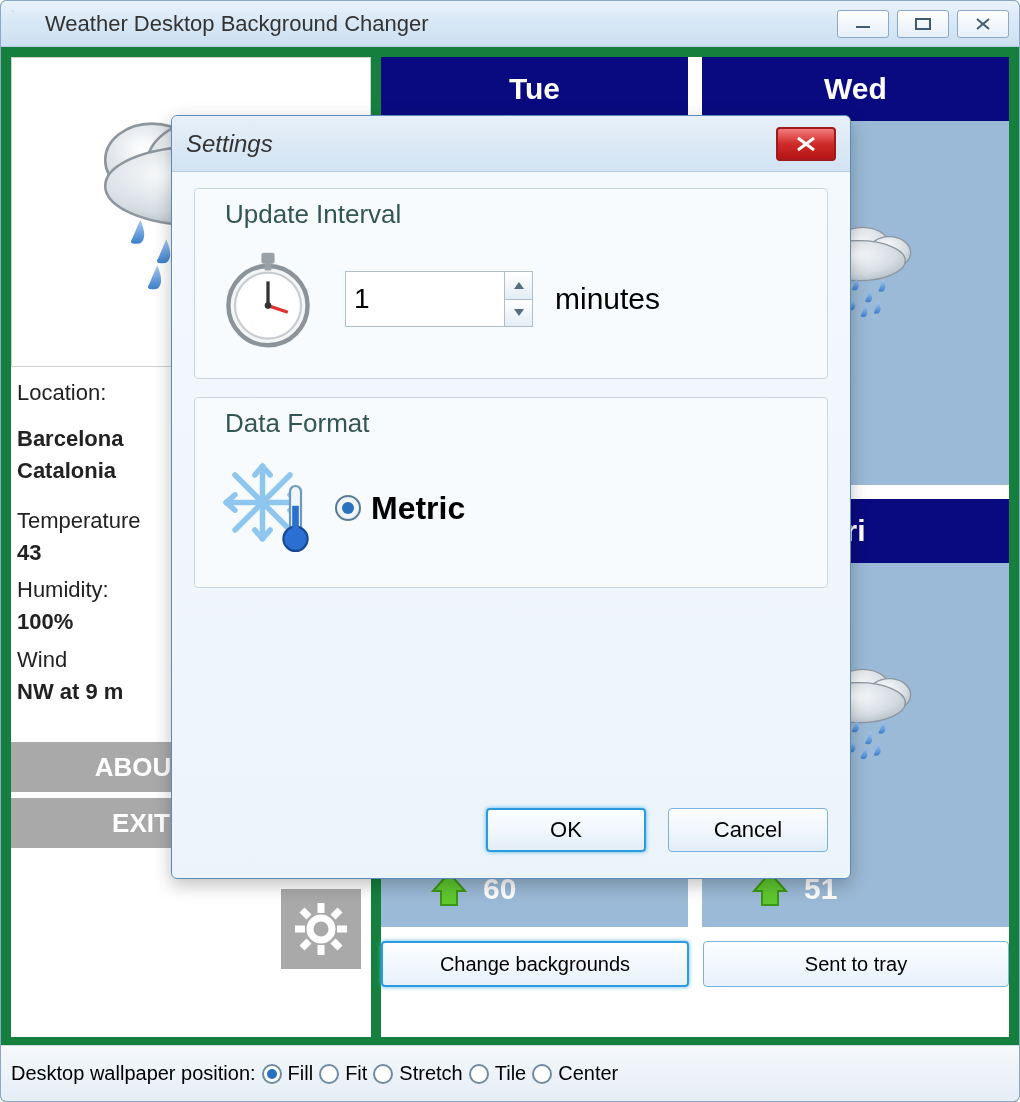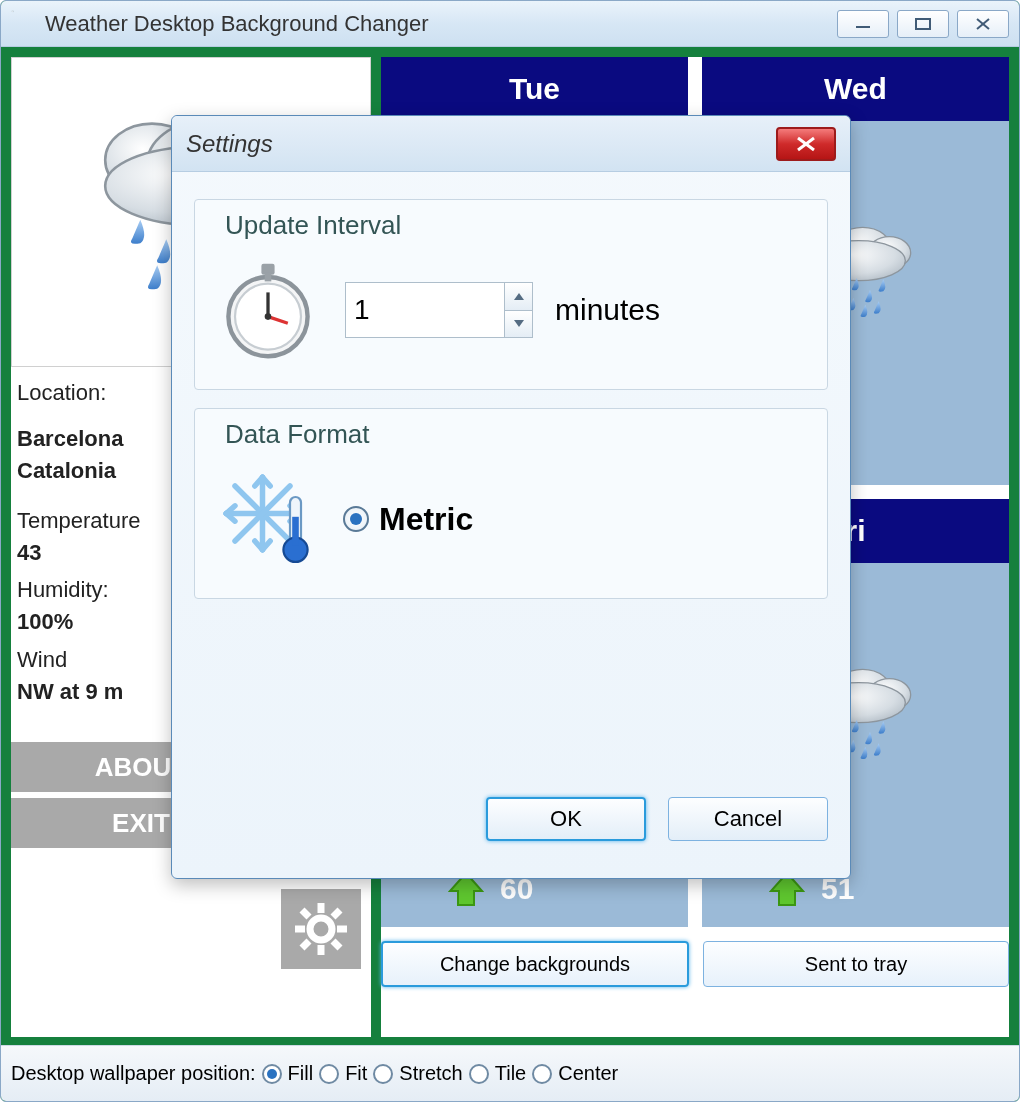--- a/index.html
+++ b/index.html
@@ -36,21 +36,21 @@
 .gear-box {
   position:absolute; left: 280px; top: 888px; width:80px; height:80px;
   background:#a9a9a9; display:flex;align-items:center;justify-content:center;
 }
 .right-col { flex:1; display:flex;flex-direction:column; background:#fff;}
 .forecast { display:grid; grid-template-columns: 1fr 1fr; grid-auto-rows: 1fr; gap:14px; height: 870px;}
 .day-card { background:#9bbad7; display:flex;flex-direction:column; position:relative;}
 .day-header { height:64px; background:#0a0a80; color:#fff;font-size:30px;font-weight:700;display:flex;align-items:center;justify-content:center;}
 .day-body { flex:1; display:flex;flex-direction:column;align-items:center;justify-content:center; }
 .day-body .cloud { width:160px;height:120px; }
-.hi-lo { display:flex;align-items:center;gap:14px;color:#fff;font-size:30px;font-weight:700;padding:0 0 18px 65px; align-self:flex-start;}
+.hi-lo { display:flex;align-items:center;gap:14px;color:#fff;font-size:30px;font-weight:700;padding:0 0 18px 48px; align-self:flex-start;}
 .bottom-btns{display:flex;gap:14px;margin-top:14px;}
 .win-btn {
   flex:1; height:46px; border:1px solid #7db2e0; border-radius:4px;
   background:linear-gradient(#fdfeff,#e7f1fb); font-size:20px;display:flex;align-items:center;justify-content:center;
 }
 .win-btn.default { border:2px solid #2a9bdc; box-shadow:0 0 4px #59b4ea;}
 .footer {
   position:absolute; bottom:0; left:0; right:0; height:56px;
   display:flex;align-items:center; gap:6px; padding:0 10px;font-size:20px;
   background:linear-gradient(#f5f8fb,#e5edf5);border-top:1px solid #cdd9e4;
@@ -71,33 +71,33 @@
   height:56px;display:flex;align-items:center;padding:0 14px;
   background:linear-gradient(#e7f0f9,#d2e3f2);border-bottom:1px solid #b6cde2;
   border-radius:6px 6px 0 0;
 }
 .dlg-title span{font-size:24px;color:#333;flex:1;font-style:italic;}
 .dlg-close{
   width:60px;height:34px;border:2px solid #9d1b1b;border-radius:4px;
   background:linear-gradient(#f47b7b,#cf2a2a 50%,#b51515);display:flex;align-items:center;justify-content:center;
 }
 .dlg-close svg{stroke:#fff;stroke-width:3;}
-.dlg-body{flex:1;padding:27px 22px;display:flex;flex-direction:column;gap:18px;}
+.dlg-body{flex:1;padding:16px 22px;display:flex;flex-direction:column;gap:18px;}
 .fieldset{border:1px solid #c9d7e3;border-radius:4px;padding:20px 18px 24px;background:#f7fbfe;}
 .legend{font-size:26px;color:#355; margin:-34px 0 14px 6px;background:#f7fbfe;display:inline-block;padding:0 6px;}
 .interval-row{display:flex;align-items:center;gap:22px;}
 .stopwatch{width:110px;height:110px;}
 .spinner{display:flex;align-items:stretch;height:56px;}
 .spinner input{width:160px;font-size:28px;padding:4px 8px;border:1px solid #aebecb;background:#fff;}
 .spinner .spin-btns{display:flex;flex-direction:column;width:28px;border:1px solid #aebecb;border-left:none;}
 .spinner .spin-btns div{flex:1;background:linear-gradient(#fff,#e4edf5);display:flex;align-items:center;justify-content:center;}
 .spinner .spin-btns div:first-child{border-bottom:1px solid #aebecb;}
 .spinner .spin-btns svg{width:10px;height:7px;fill:#556c82;}
 .unit-label{font-size:30px;font-weight:400;}
-.format-row{display:flex;align-items:center;gap:20px;}
+.format-row{display:flex;align-items:center;gap:12px;}
 .snow{width:110px;height:110px;}
 .big-radio{display:flex;align-items:center;gap:10px;font-size:32px;font-weight:700;}
 .big-radio .rd{width:26px;height:26px;border-radius:50%;border:2px solid #5a7a97;background:radial-gradient(#fff,#e4edf5);display:flex;align-items:center;justify-content:center;}
 .big-radio .rd .dot{width:12px;height:12px;border-radius:50%;background:#2a72c0;}
 .dlg-actions{display:flex;gap:22px;justify-content:flex-end;padding:0 0 10px;}
 .dlg-btn{width:160px;height:44px;border:1px solid #7db2e0;border-radius:4px;background:linear-gradient(#fdfeff,#e3eef8);font-size:22px;display:flex;align-items:center;justify-content:center;}
 .dlg-btn.default{border:2px solid #2a9bdc;box-shadow:0 0 4px #59b4ea;}
 .cloud-body{fill:url(#cloudGrad);stroke:#8d969e;stroke-width:2;}
 .arrow-up{fill:#5fc72f;stroke:#3b9712;stroke-width:2;}
 </style>

